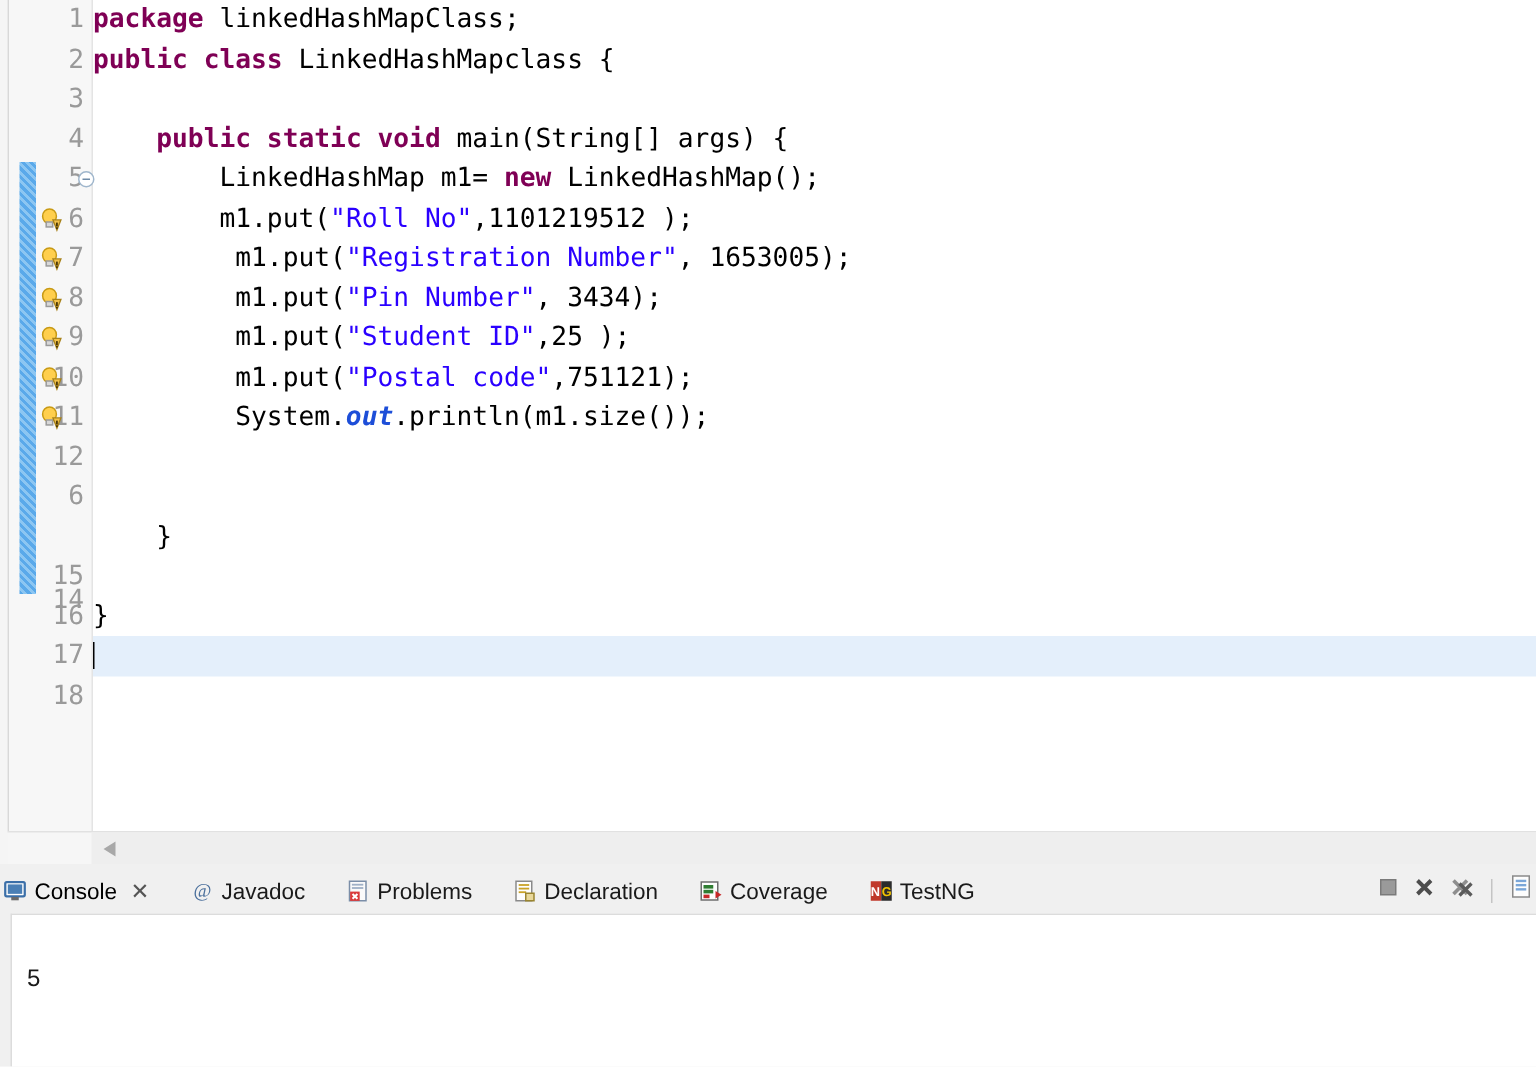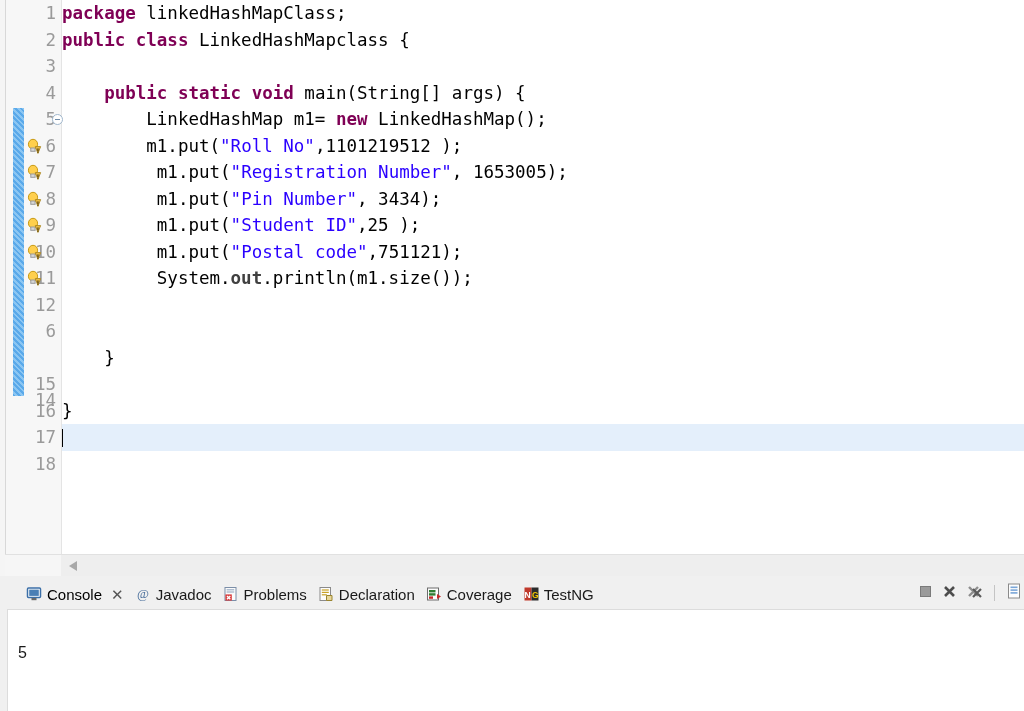--- a/index.html
+++ b/index.html
@@ -69,21 +69,21 @@
     width: 5px; height: 1px; background: #6f8ba8;
   }
   .warn-icon {
     position: absolute; left: 20px; top: 5px;
     width: 17px; height: 17px;
   }
 
   
   .kw   { color: #7f0055; font-weight: bold; }
   .str  { color: #2a00ff; }
-  .fld  { color: #404040; font-weight: bold; }
+  .fld  { color: #1d4ed8; font-weight: bold; font-style: italic; }
   .plain{ color: #000000; }
   
   .sq {
     background-image:
       repeating-linear-gradient(135deg,#e8c33a 0 1px,transparent 1px 2px);
     background-repeat: repeat-x;
     background-position: left 22px;
     background-size: 4px 3px;
     padding-bottom: 0;
   }
@@ -113,22 +113,22 @@
 
   
   .panel {
     position: absolute; left: 0; top: 576px; width: 1024px; height: 135px;
     background: #f0f0f0;
   }
   .tabbar {
     position: absolute; left: 0; top: 5px; right: 0; height: 28px;
   }
   .tabs {
-    position: absolute; left: 24px; top: 0;
-    display: flex; align-items: center; gap: 0px;
+    position: absolute; left: 0; top: 0;
+    display: flex; align-items: center; gap: 16px;
   }
   .tab {
     display: flex; align-items: center; gap: 5px;
     padding: 0 9px 0 2px;
     height: 26px;
     font-size: 15px; color: #1a1a1a;
     cursor: default;
   }
   .tab.active { color: #000; }
   .tab-close {

